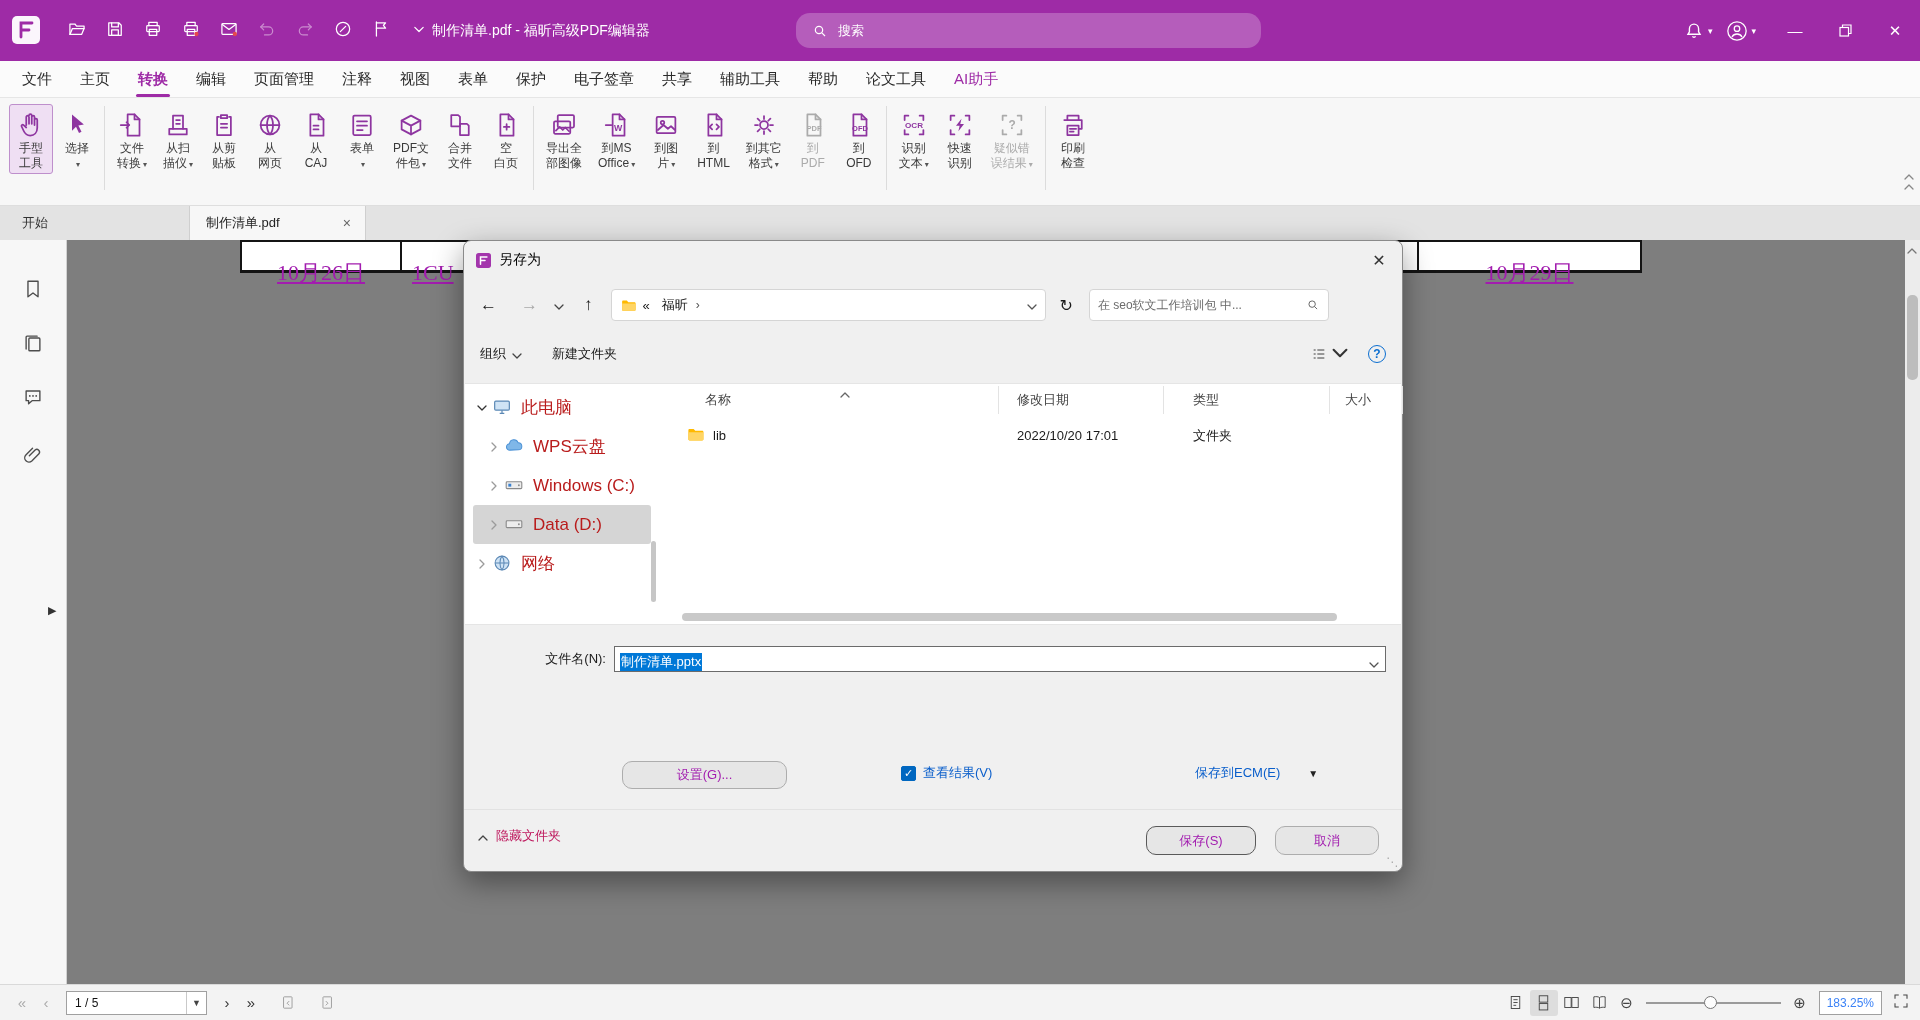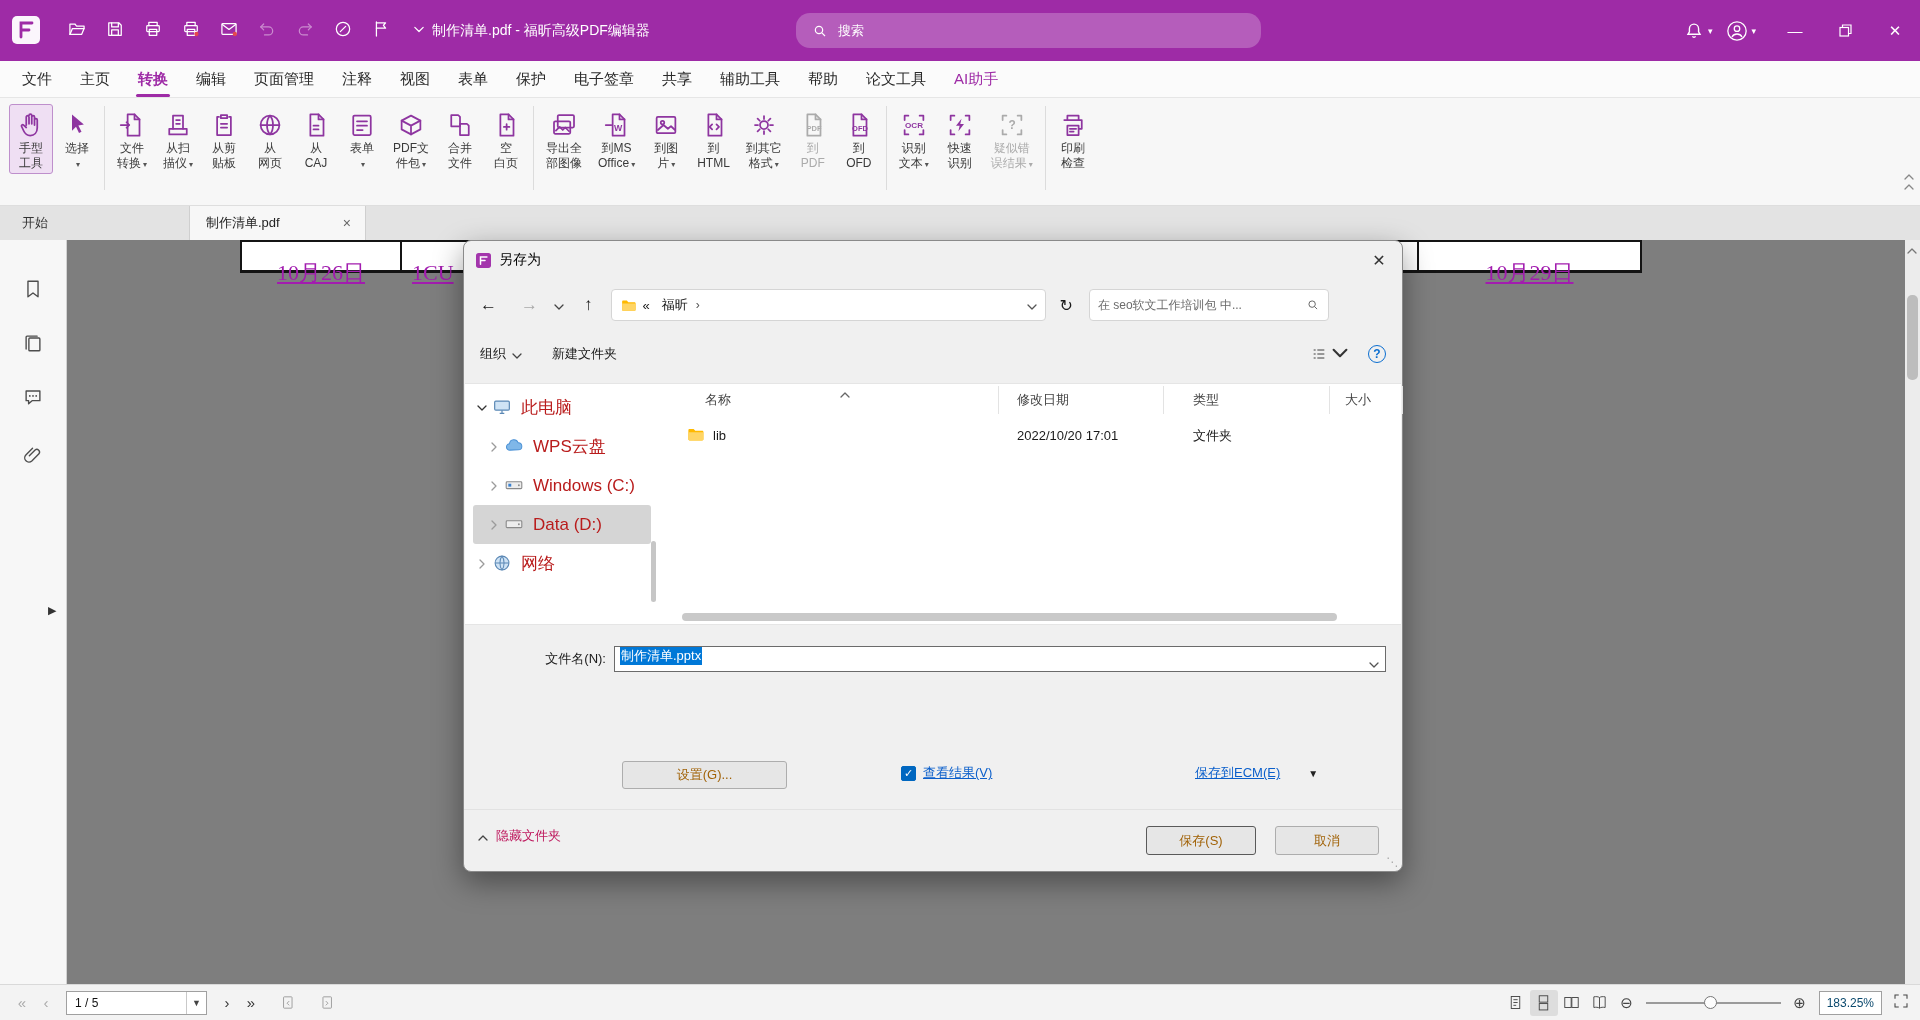--- a/index.html
+++ b/index.html
@@ -98,29 +98,29 @@
   .fhead { display:grid; grid-template-columns:337px 165px 166px 73px; height:28px; align-items:center; color:#444; position:relative; }
   .fhead .hc { height:100%; display:flex; align-items:center; border-right:1px solid #E3E3E3; }
   .sortcaret { position:absolute; left:178px; top:0px; color:#666; }
   .frow { display:grid; grid-template-columns:337px 165px 166px 73px; height:27px; align-items:center; margin-top:8px; color:#1A1A1A; }
   .frow .fname { display:flex; align-items:center; padding-left:24px; }
   .frow .fname svg { width:19px; height:19px; margin-right:8px; }
   .hscroll { position:absolute; left:197px; right:2px; bottom:2px; height:10px; }
   .hthumb { position:absolute; left:20px; width:655px; top:1px; height:8px; background:#C9C9C9; border-radius:4px; }
   .dlg-row { position:absolute; left:0; right:0; height:26px; display:flex; align-items:center; }
   .dlg-label { width:150px; text-align:right; padding-right:8px; color:#1A1A1A; }
-  .fn-input { position:relative; width:772px; height:26px; background:#fff; border:1px solid #6B6B6B; display:flex; align-items:flex-start; padding:0 22px 0 5px; }
+  .fn-input { position:relative; width:772px; height:26px; background:#fff; border:1px solid #6B6B6B; display:flex; align-items:flex-end; padding:0 22px 0 5px; }
   .fn-input .selected { background:#0078D7; color:#fff; padding:0 1px; }
   .combo-caret { position:absolute; right:6px; top:9px; color:#555; }
   .type-combo { position:relative; width:772px; height:26px; background:#fff; border:1px solid #ADADAD; display:flex; align-items:center; padding:0 22px 0 8px; }
-  .btn { background:#E6E6E6; border:1px solid #ADADAD; border-radius:3px; display:flex; align-items:center; justify-content:center; color:#a16207; }
+  .btn { background:#E6E6E6; border:1px solid #ADADAD; border-radius:10px; display:flex; align-items:center; justify-content:center; color:#a21caf; }
   .settings-btn { position:absolute; left:158px; top:520px; width:165px; height:28px; }
   .chk-group { position:absolute; left:437px; top:523px; display:flex; align-items:center; }
   .checkbox { width:15px; height:15px; background:#0067C0; border:1px solid #0067C0; border-radius:2px; color:#fff; font-size:11px; display:flex; align-items:center; justify-content:center; margin-right:7px; }
-  .blue-link { color:#0B5FCB;text-decoration:underline; }
+  .blue-link { color:#0B5FCB; }
   .ecm-group { position:absolute; left:731px; top:523px; display:flex; align-items:center; }
   .ecm-caret { margin-left:28px; color:#222; font-size:10px; }
   .dlg-bottom { position:absolute; left:0; right:0; top:568px; bottom:0; border-top:1px solid #E2E2E2; border-radius:0 0 8px 8px; }
   .hidefolders { position:absolute; left:14px; top:17px; display:flex; align-items:center; color:#be185d; }
   .hidefolders .up { margin-right:8px; color:#444; }
   .save-btn { position:absolute; left:682px; top:16px; width:110px; height:29px; border-color:#5A5A5A; }
   .cancel-btn { position:absolute; left:811px; top:16px; width:104px; height:29px; }
   .grip { position:absolute; right:4px; bottom:2px; color:#AAA; font-size:12px; }
 
   
@@ -134,21 +134,21 @@
   .sb-view { width:26px; height:24px; display:flex; align-items:center; justify-content:center; margin-left:12px; }
   .sb-view svg { width:17px; height:17px; stroke:#9A9A9A; fill:none; stroke-width:1.3; }
   .sb-right { margin-left:auto; display:flex; align-items:center; margin-right:10px; }
   .vm { width:28px; height:26px; display:flex; align-items:center; justify-content:center; border-radius:3px; }
   .vm svg { width:17px; height:17px; stroke:#444; fill:none; stroke-width:1.3; }
   .vm.active { background:#DDDDDD; }
   .zoom-glyph { width:26px; text-align:center; font-size:15px; color:#444; }
   .zslider { position:relative; width:135px; height:24px; margin:0 6px; }
   .ztrack { position:absolute; left:0; right:0; top:11px; height:2px; background:#9A9A9A; }
   .zthumb { position:absolute; left:58px; top:5px; width:13px; height:13px; border-radius:50%; background:#FDFDFD; border:1px solid #767676; }
-  .zoombox { height:24px; background:#fff; border:1px solid #A0A0A0; padding:0 7px; display:flex; align-items:center; font-size:12px; color:#0c4a6e; margin:0 10px 0 6px; }
+  .zoombox { height:24px; background:#fff; border:1px solid #A0A0A0; padding:0 7px; display:flex; align-items:center; font-size:12px; color:#3b82f6; margin:0 10px 0 6px; }
   .fs-ic svg { width:18px; height:18px; stroke:#444; fill:none; stroke-width:1.4; }
 </style>
 </head>
 <body>
 
 <div class="titlebar">
   <span class="tb-logo">
     <svg viewBox="0 0 28 28">
         <rect width="28" height="28" rx="5" fill="#ffffff" opacity="0.96"></rect>
         <path d="M9 21V7h11M9 14h8" stroke="#9E2BA6" stroke-width="2.8" fill="none" stroke-linecap="round"></path>

